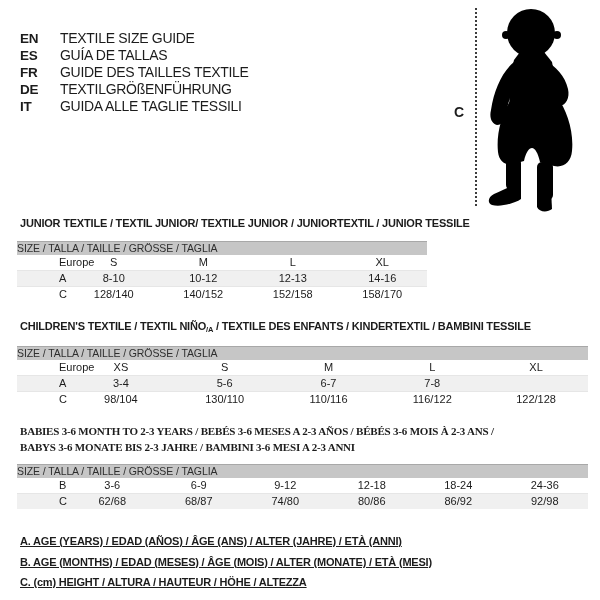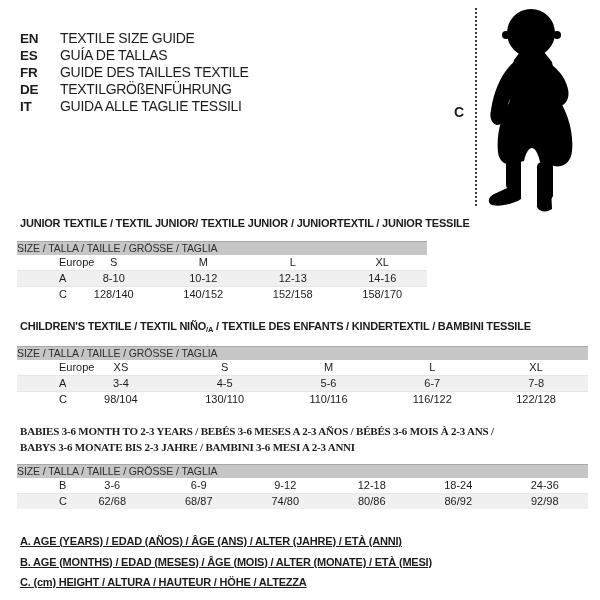--- a/index.html
+++ b/index.html
@@ -131,21 +131,20 @@
     <span class="lbl">Europe</span>
     <span class="val">XS</span>
     <span class="val">S</span>
     <span class="val">M</span>
     <span class="val">L</span>
     <span class="val">XL</span>
   </div>
   <div class="trow cols5 alt">
     <span class="lbl">A</span>
     <span class="val">3-4</span>
-    <span class="val">4-5</span>
     <span class="val">5-6</span>
     <span class="val">6-7</span>
     <span class="val">7-8</span>
   </div>
   <div class="trow cols5">
     <span class="lbl">C</span>
     <span class="val">98/104</span>
     <span class="val">130/110</span>
     <span class="val">110/116</span>
     <span class="val">116/122</span>

